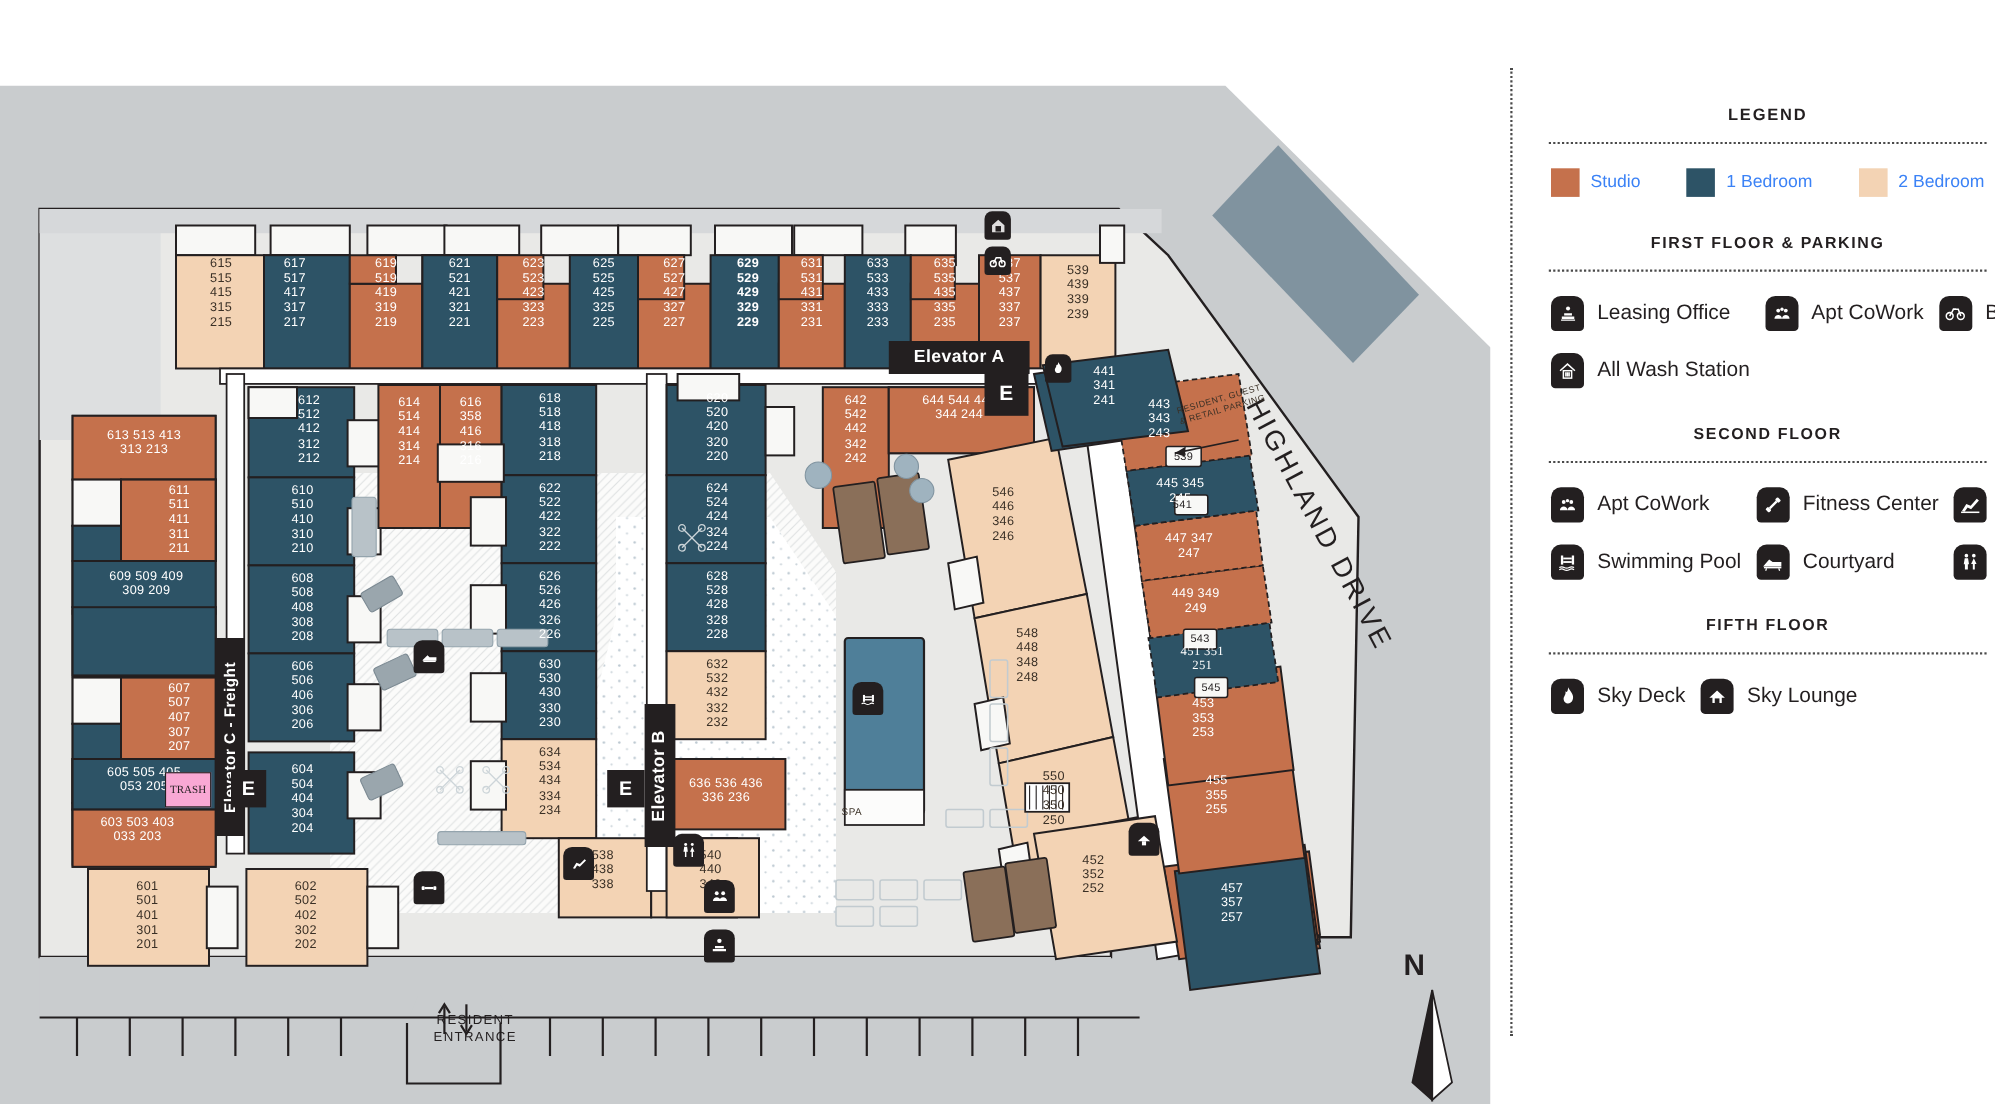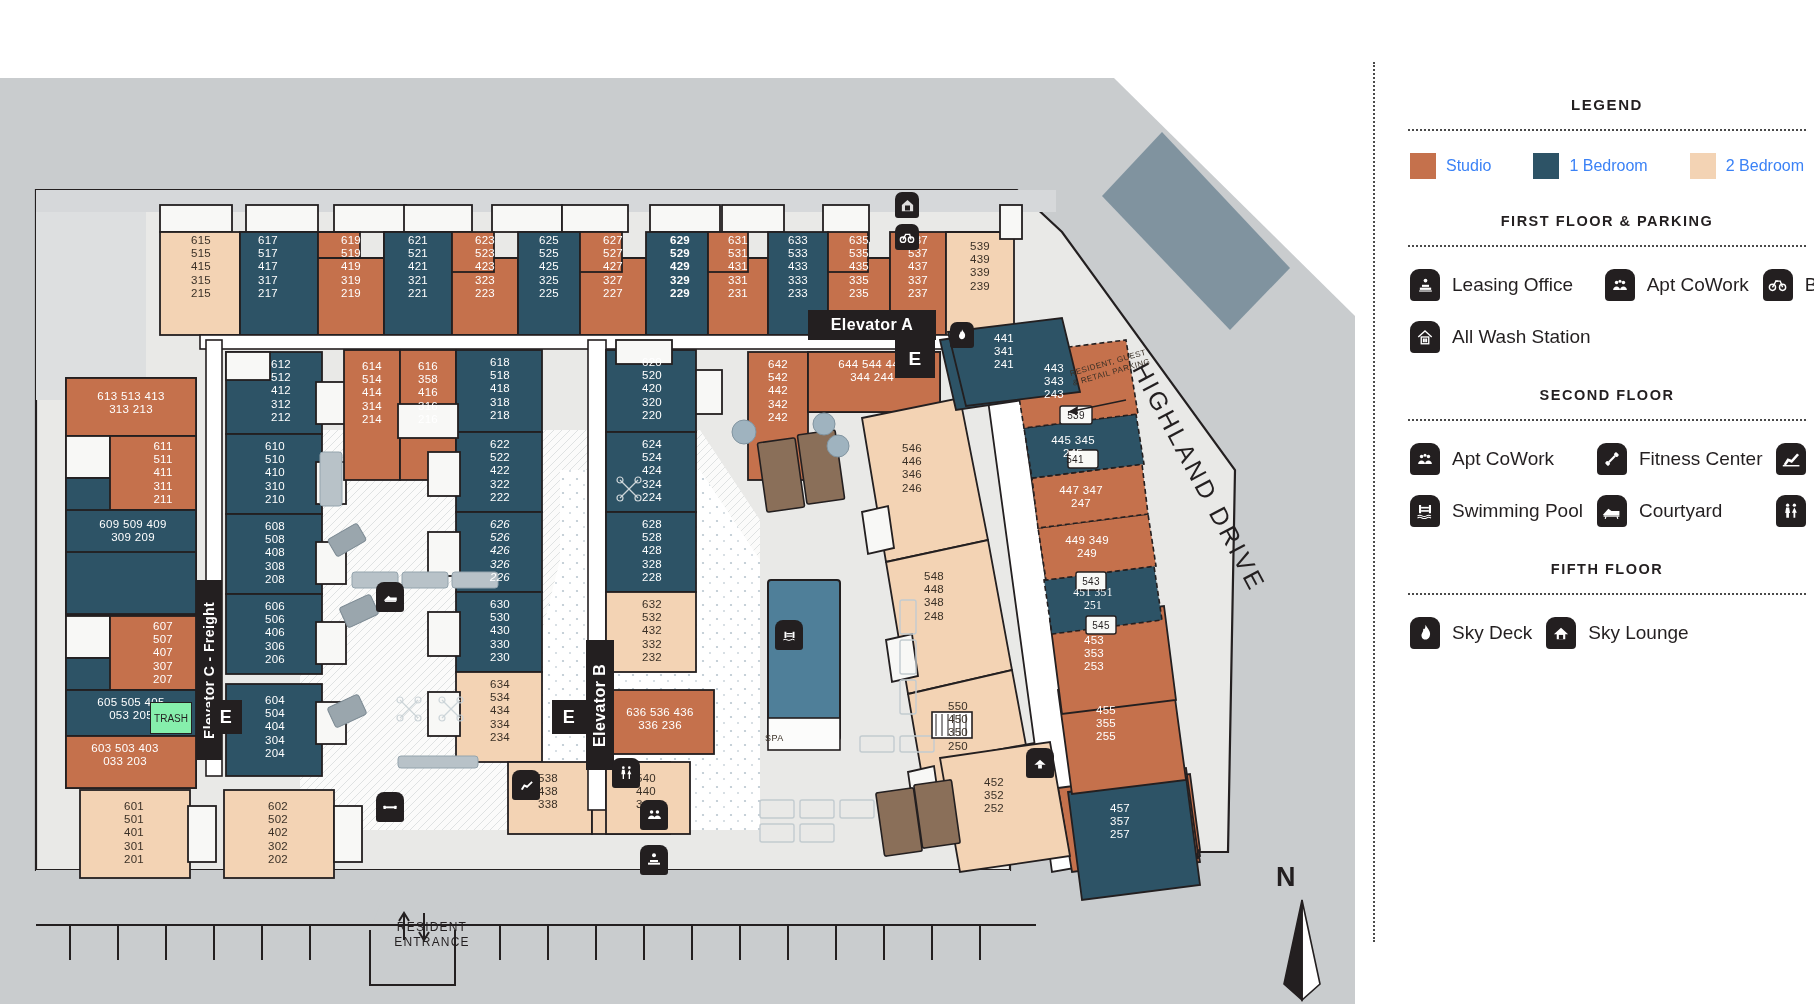--- a/index.html
+++ b/index.html
@@ -80,23 +80,23 @@
     font-weight:bold; letter-spacing:.4px;
   }
   .blk.vert { writing-mode:vertical-rl; transform:rotate(180deg); }
 
   .mico {
     position:absolute; width:28px; height:30px; background:#231f20;
     border-radius:8px 8px 3px 3px; display:flex; align-items:center; justify-content:center;
   }
   .mico.sm { width:24px; height:26px; border-radius:7px 7px 3px 3px; }
   .trash-box {
-    position:absolute; background:#86efac; border:1.4px solid #231f20;
+    position:absolute; background:#f9a8d4; border:1.4px solid #231f20;
     display:flex; align-items:center; justify-content:center;
-    font-size:10px; color:#231f20;
+    font-size:10px; color:#231f20;font-family:Liberation Serif, serif;
   }
   #highland {
     position:absolute; left:1152px; top:358px;
     font-size:25px; letter-spacing:3px; color:#231f20;
     transform:rotate(62deg); transform-origin:left top; white-space:nowrap;
   }
   #parkingnote {
     position:absolute; left:1070px; top:358px; font-size:8px; color:#3a3026;
     transform:rotate(-16deg); line-height:10px; white-space:pre; letter-spacing:.5px;
   }
@@ -701,21 +701,21 @@
     <div class="u w" style="left:462px;top:356px;width:76px;">618
 518
 418
 318
 218</div>
     <div class="u w" style="left:462px;top:438px;width:76px;">622
 522
 422
 322
 222</div>
-    <div class="u w" style="left:462px;top:518px;width:76px;font-style:italic;">626
+    <div class="u w" style="left:462px;top:518px;width:76px;">626
 526
 426
 326
 226</div>
     <div class="u w" style="left:462px;top:598px;width:76px;">630
 530
 430
 330
 230</div>
     <div class="u d" style="left:462px;top:678px;width:76px;">634

